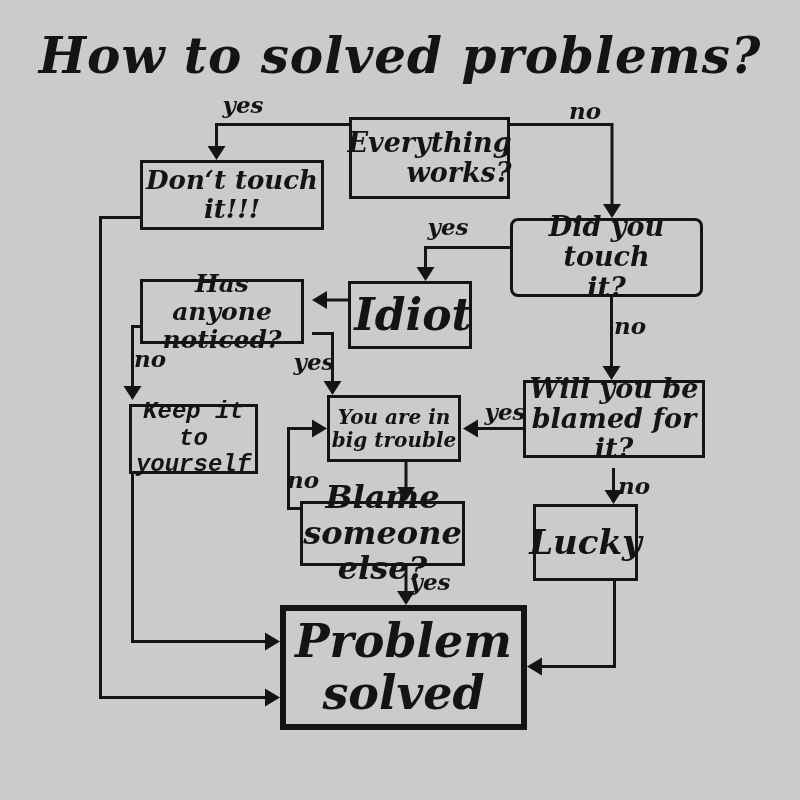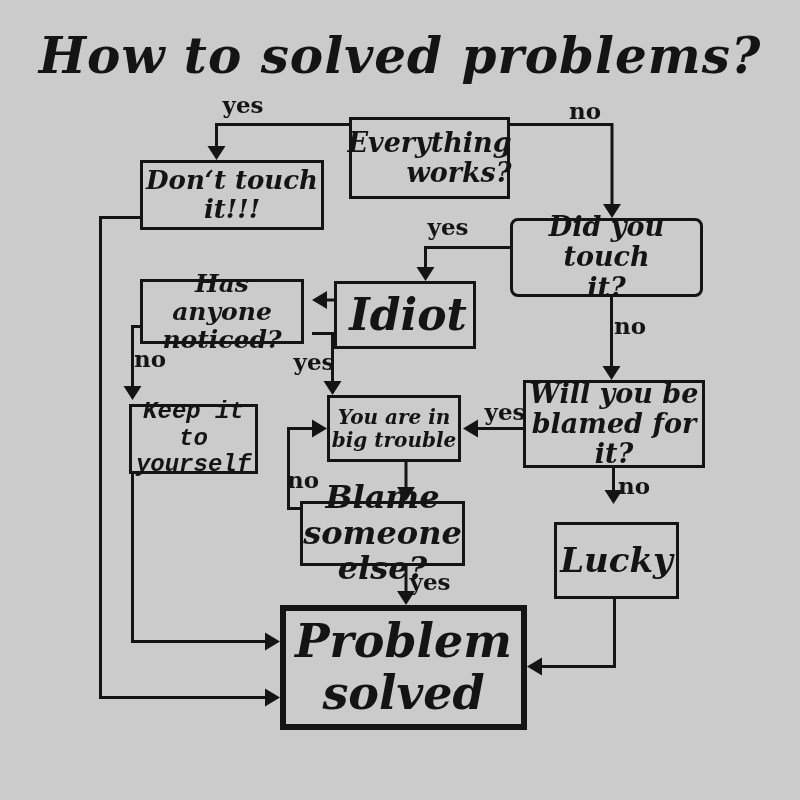--- a/index.html
+++ b/index.html
@@ -49,20 +49,21 @@
     z-index: 2;
   }
   .node.thick {
     border-width: 6px;
   }
   .edge-label {
     position: absolute;
     transform: translate(-50%, -50%);
     font-size: 23px;
     font-weight: bold;
+    font-style: italic;
     white-space: nowrap;
     z-index: 3;
   }
   .stroke {
     fill: none;
     stroke: #141414;
     stroke-width: 3;
   }
   .head {
     fill: #141414;
@@ -143,39 +144,39 @@
   <div id="nodes">
       <div class="node" style="left: 349px; top: 117px; width: 161px; height: 82px; font-size: 27px; text-align: right;">
         <div>Everything<br>works?</div>
       </div>
       <div class="node" style="left: 140px; top: 160px; width: 184px; height: 70px; font-size: 26px;">
         <div>Don‘t touch<br>it!!!</div>
       </div>
       <div class="node" style="left: 510px; top: 218px; width: 193px; height: 79px; font-size: 27px; border-radius: 8px;">
         <div>Did you touch<br>it?</div>
       </div>
-      <div class="node" style="left: 334px; top: 281px; width: 142px; height: 68px; font-size: 44px; padding-left: 6px;">
+      <div class="node" style="left: 348px; top: 281px; width: 124px; height: 68px; font-size: 44px; padding-left: 6px;">
         <div>Idiot</div>
       </div>
       <div class="node" style="left: 140px; top: 279px; width: 164px; height: 65px; font-size: 25px;">
         <div>Has anyone<br>noticed?</div>
       </div>
       <div class="node" style="left: 129px; top: 404px; width: 129px; height: 70px; font-size: 24px; font-family: Liberation Mono, monospace;">
         <div>Keep it<br>to yourself</div>
       </div>
       <div class="node" style="left: 327px; top: 395px; width: 134px; height: 67px; font-size: 20px;">
         <div>You are in<br>big trouble</div>
       </div>
-      <div class="node" style="left: 523px; top: 380px; width: 182px; height: 88px; font-size: 27px;">
+      <div class="node" style="left: 523px; top: 380px; width: 182px; height: 78px; font-size: 27px;">
         <div>Will you be<br>blamed for it?</div>
       </div>
       <div class="node" style="left: 300px; top: 501px; width: 165px; height: 65px; font-size: 32px; font-style: italic;">
         <div>Blame someone<br>else?</div>
       </div>
-      <div class="node" style="left: 554px; top: 504px; width: 125px; height: 77px; font-size: 34px; margin-top: 18px;">
+      <div class="node" style="left: 533px; top: 504px; width: 105px; height: 77px; font-size: 34px;">
         <div>Lucky</div>
       </div>
       <div class="node thick" style="left: 280px; top: 605px; width: 247px; height: 125px; font-size: 46px;">
         <div>Problem<br>solved</div>
       </div>
     </div>
   <div id="edge-labels">
       <span class="edge-label" style="left: 243px; top: 104px;">yes</span>
       <span class="edge-label" style="left: 585px; top: 110px;">no</span>
       <span class="edge-label" style="left: 448px; top: 226px;">yes</span>

